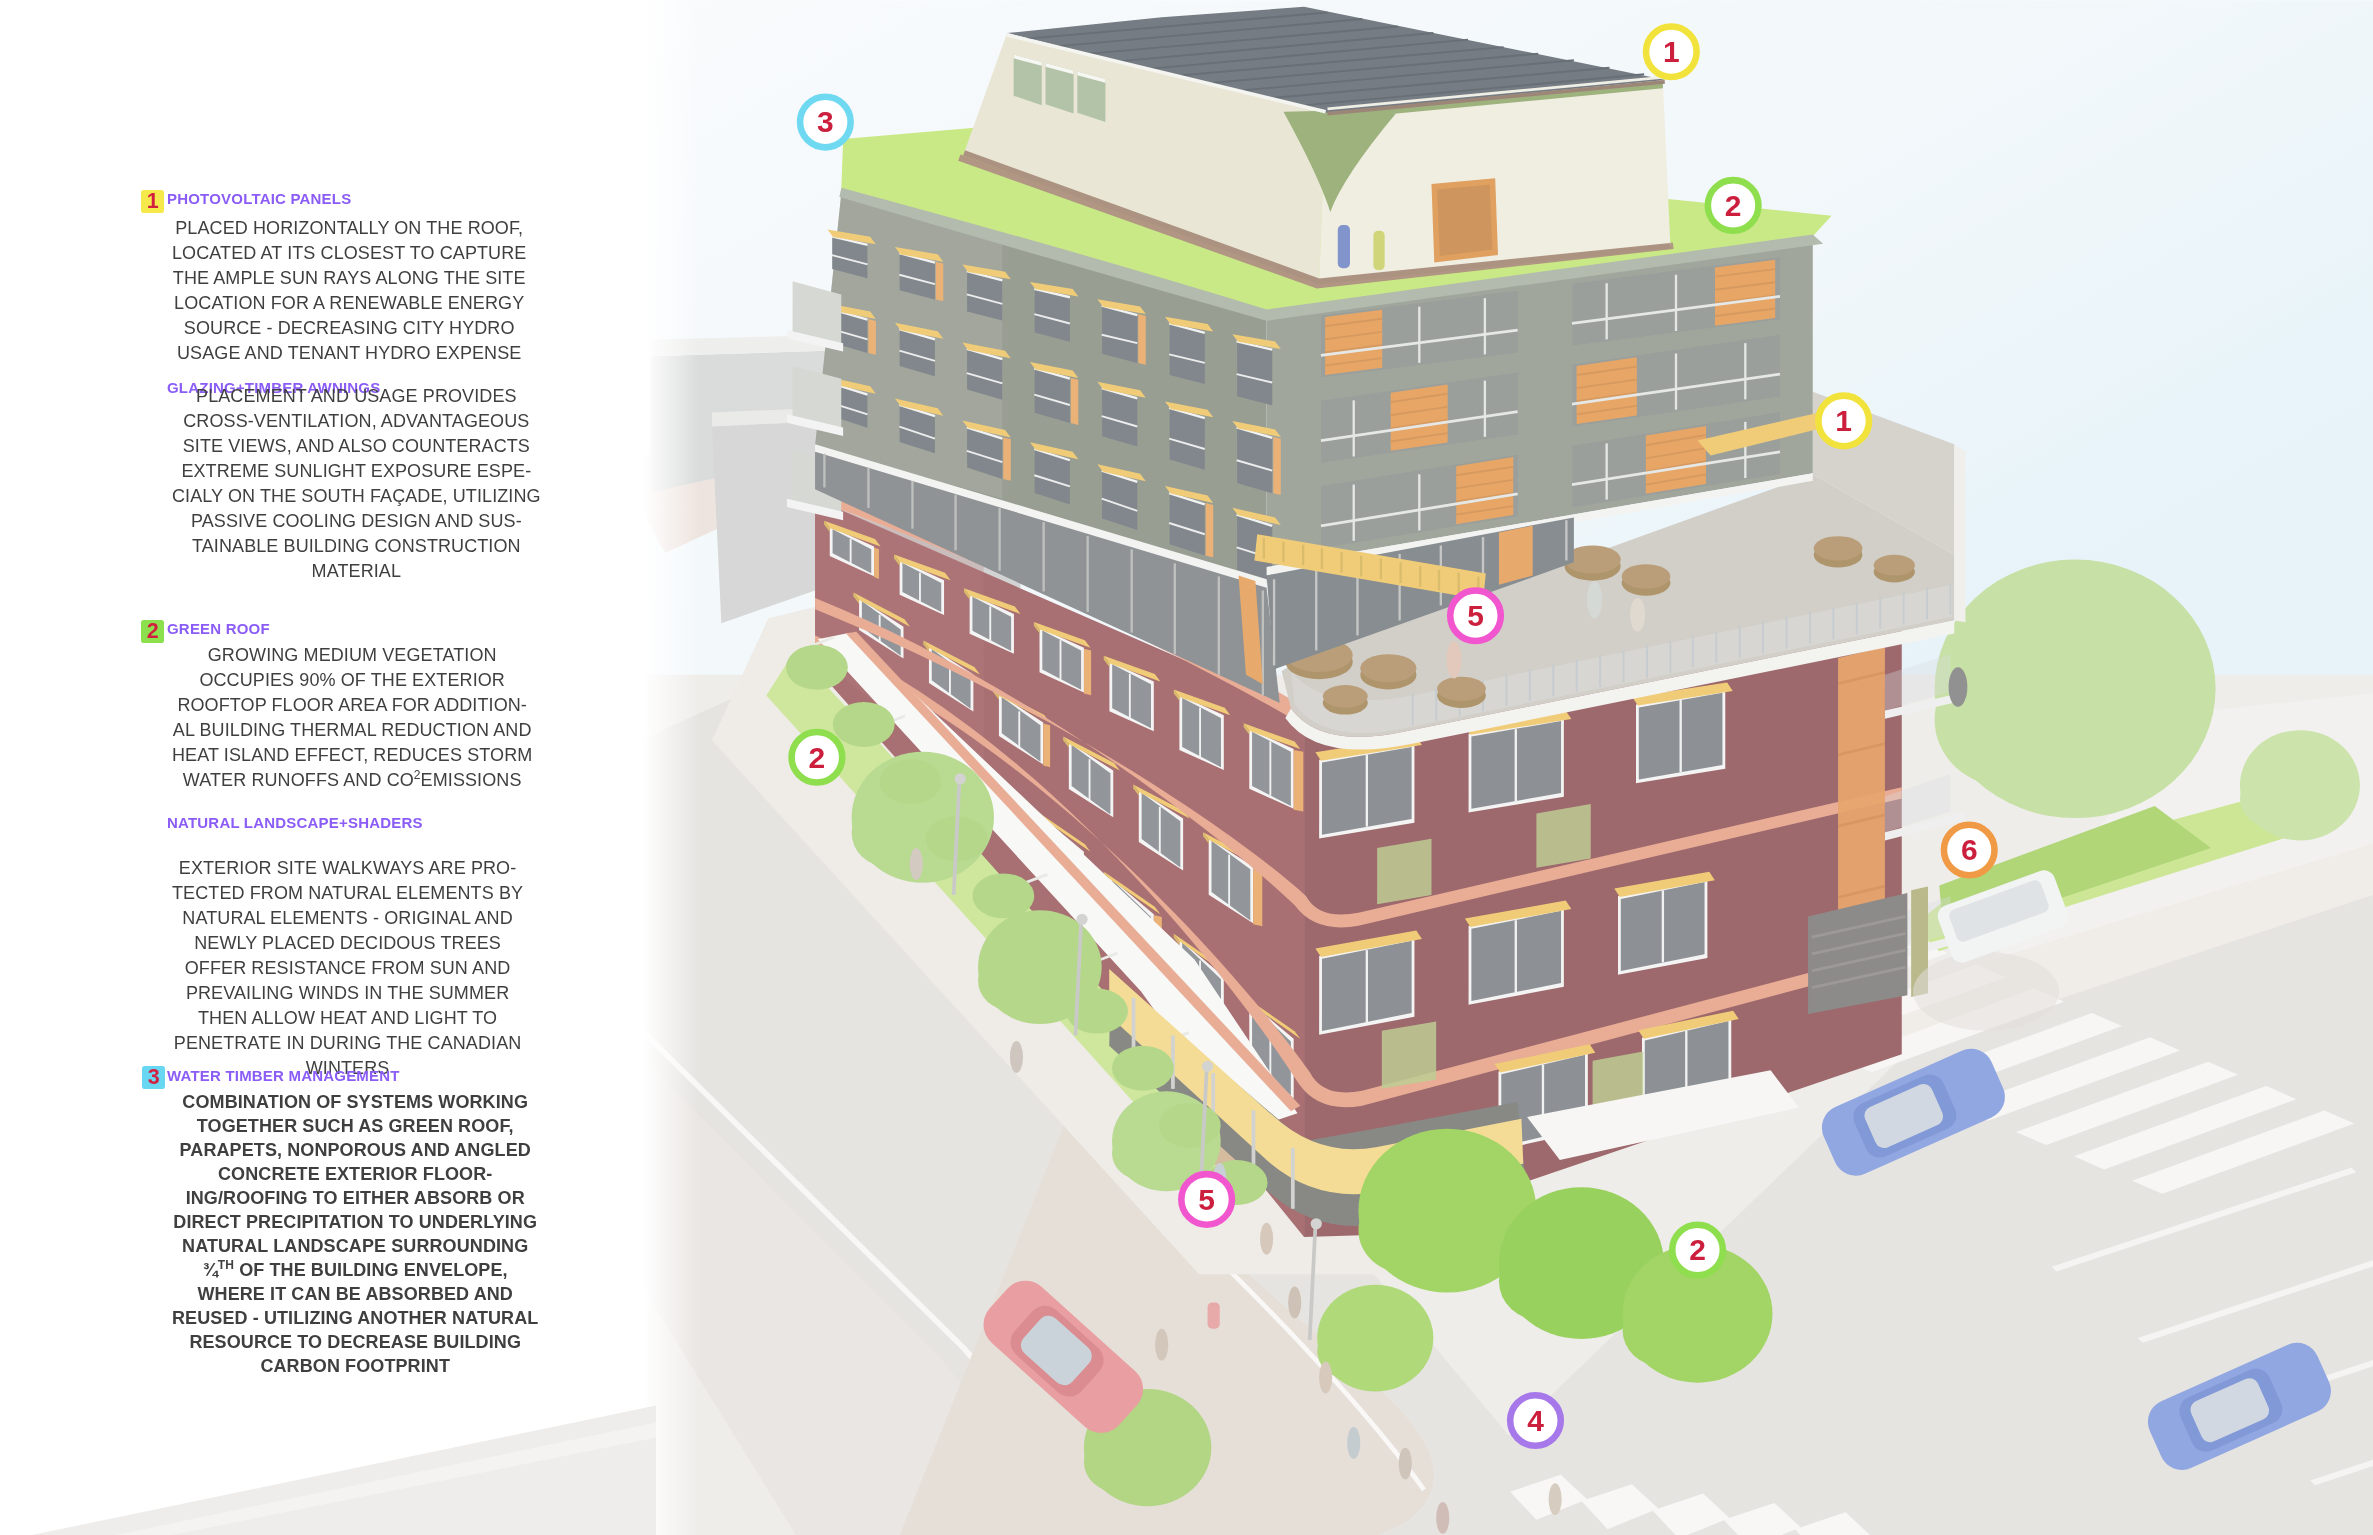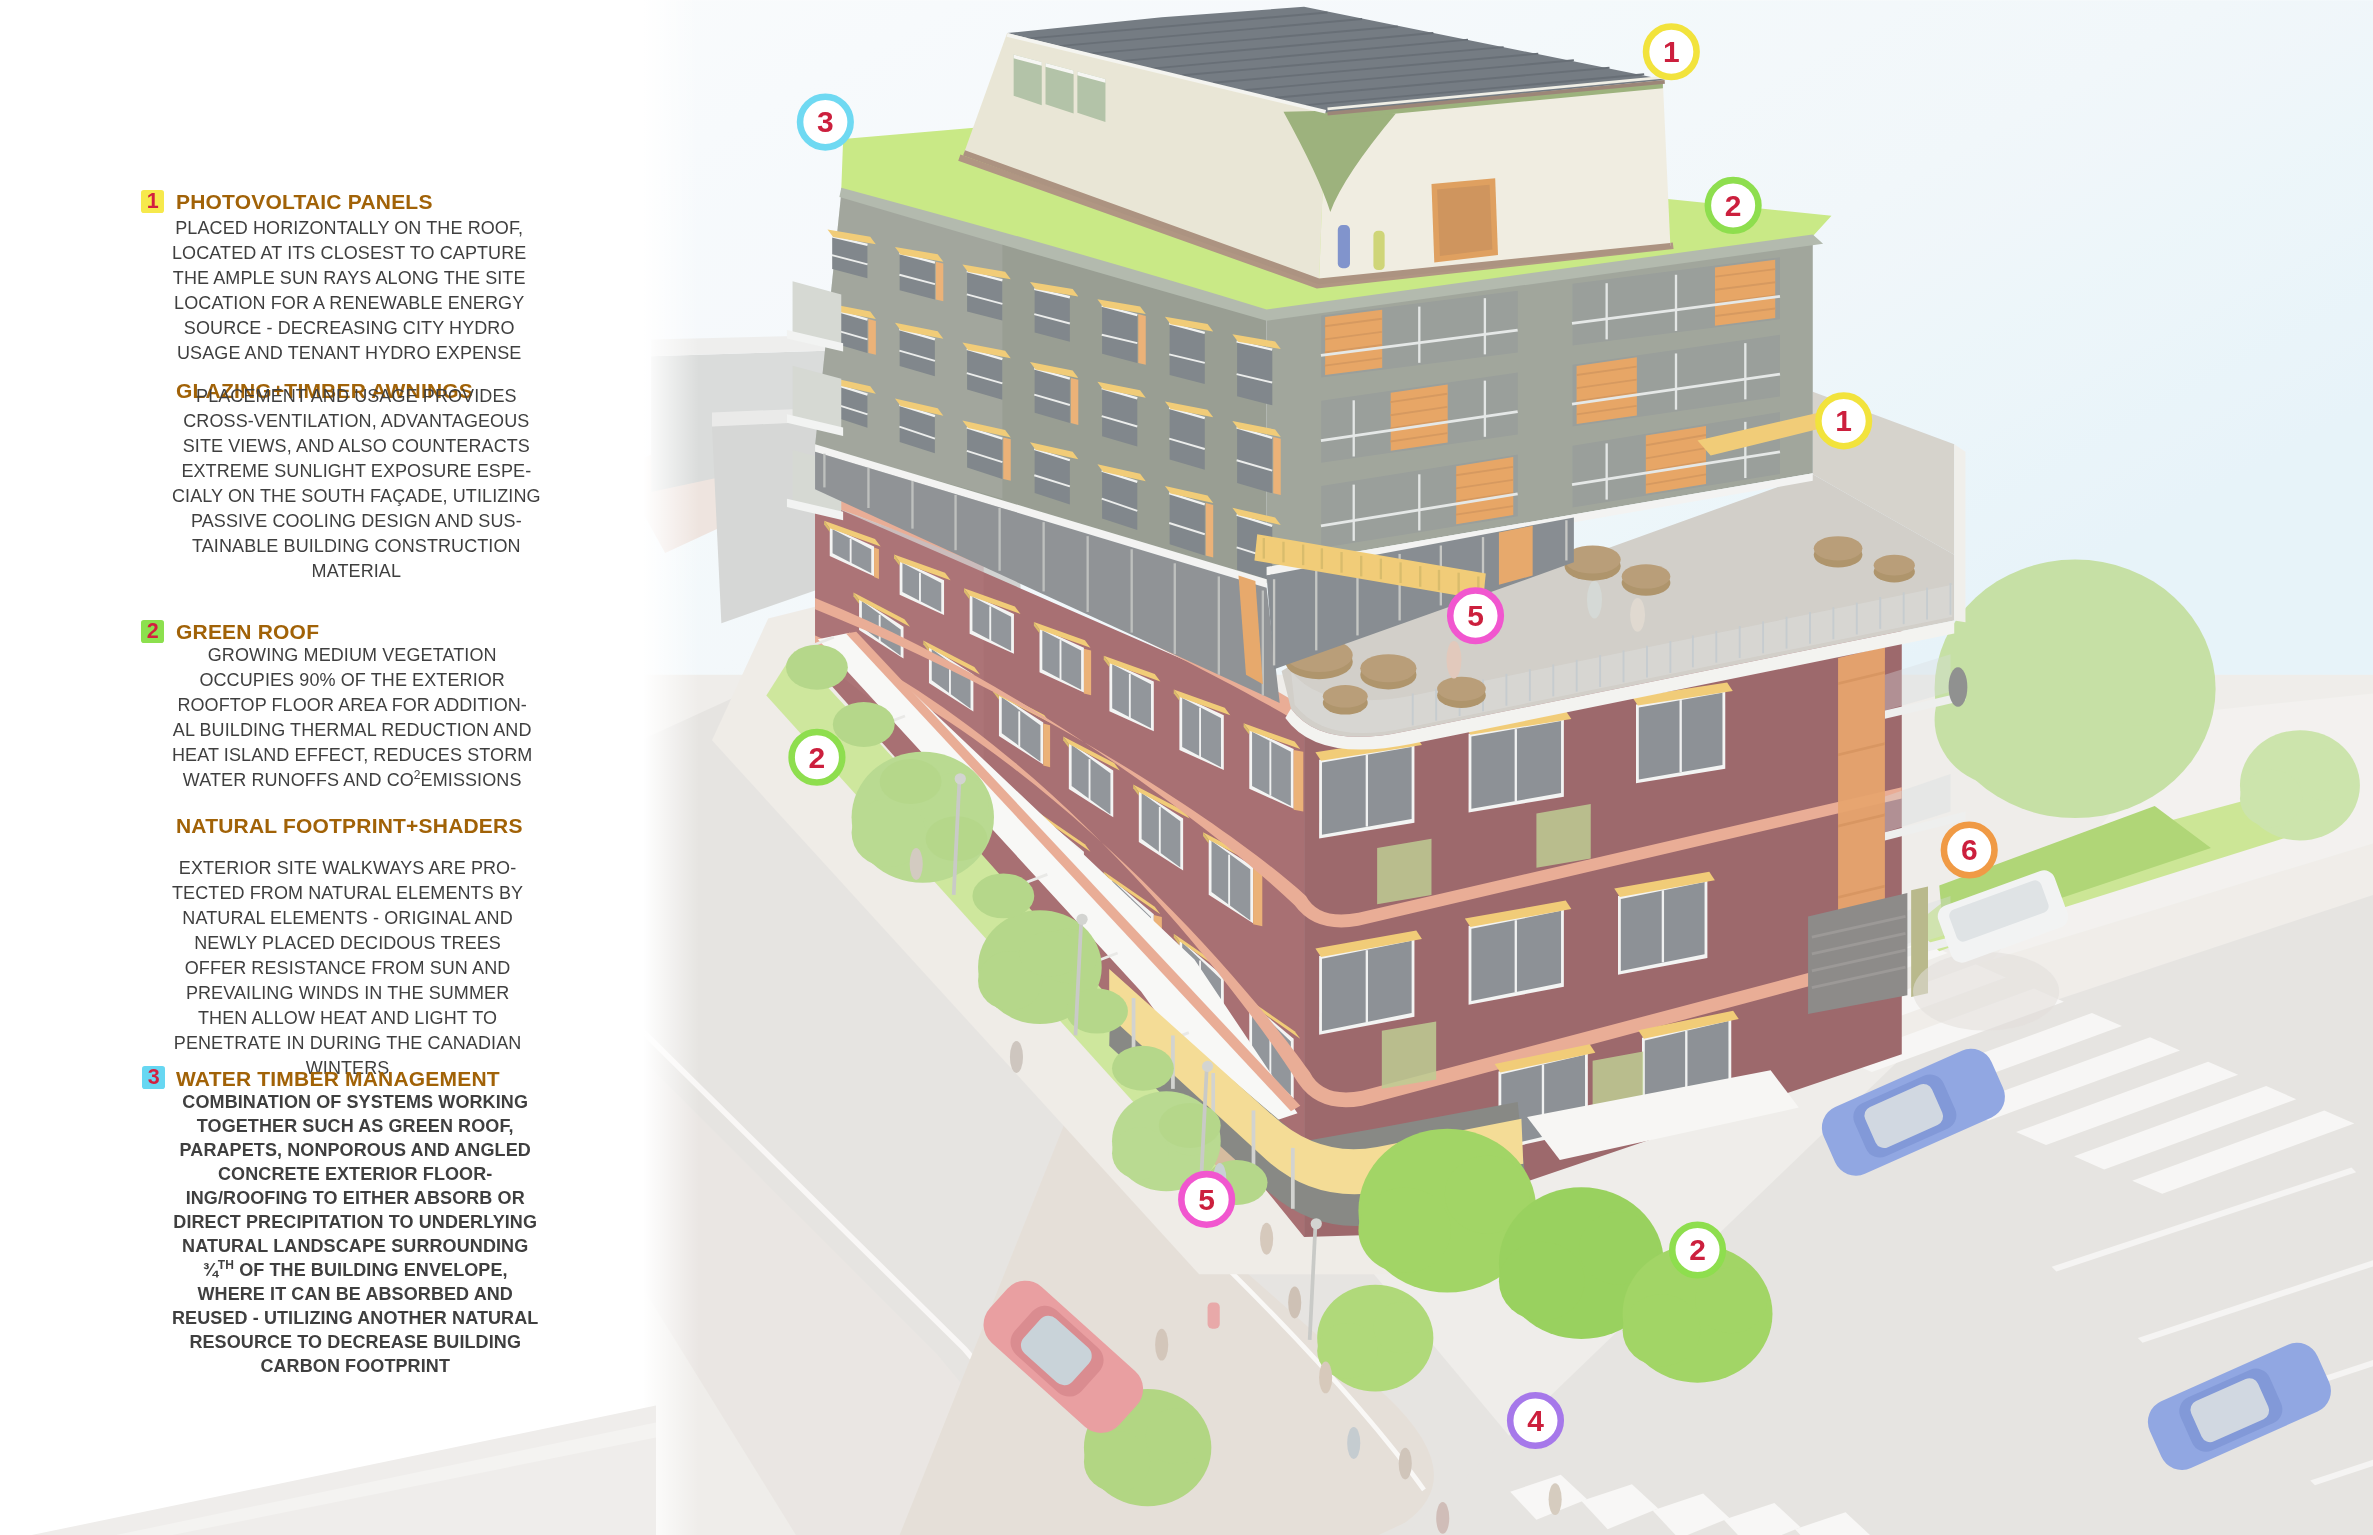--- a/index.html
+++ b/index.html
@@ -1,17 +1,17 @@
 <!DOCTYPE html>
 <html style="font-size:15px"><head><meta charset="utf-8">
 <style>
 html,body{margin:0;padding:0;width:2373px;height:1536px;background:#ffffff;overflow:hidden;font-family:"Liberation Sans",sans-serif;}
 #stage{position:relative;width:2373px;height:1536px;}
 #col{position:absolute;left:0;top:0;width:643px;height:1536px;z-index:5;}
-.h{position:absolute;left:176px;font-size:21px;font-weight:bold;color:#a16207;letter-spacing:0.2px;white-space:nowrap;}
+.h{position:absolute;left:167px;font-size:15px;font-weight:bold;color:#8b5cf6;letter-spacing:0.2px;white-space:nowrap;}
 .body{position:absolute;left:172px;font-size:18px;line-height:25px;color:#3f3f3f;letter-spacing:0.1px;white-space:nowrap;text-align:center;}
 .body sup{font-size:12px;line-height:0;}
 .sq{position:absolute;width:23.4px;height:23.4px;border-radius:2.8px;color:#d31f3f;font-weight:bold;font-size:21.5px;text-align:center;line-height:23.4px;}
 .p5{line-height:24px !important;font-weight:bold;}
 svg{position:absolute;left:0;top:0;}
 #panel{position:absolute;left:0;top:0;width:643px;height:1536px;background:#ffffff;z-index:2;}
 #fade{position:absolute;left:643px;top:0;width:56px;height:1536px;background:linear-gradient(90deg,#ffffff,rgba(255,255,255,0));z-index:2;}
 #wedge{position:absolute;left:0;top:1396px;width:656px;height:140px;z-index:3;}
 </style></head>
 <body>
@@ -868,19 +868,19 @@
 
 <div id="col">
   <div class="sq" style="left:141px;top:190px;background:#f6e94c">1</div>
   <div class="h" style="top:190px">PHOTOVOLTAIC PANELS</div>
   <div class="body" style="top:216px">PLACED HORIZONTALLY ON THE ROOF,<br>LOCATED AT ITS CLOSEST TO CAPTURE<br>THE AMPLE SUN RAYS ALONG THE SITE<br>LOCATION FOR A RENEWABLE ENERGY<br>SOURCE - DECREASING CITY HYDRO<br>USAGE AND TENANT HYDRO EXPENSE</div>
   <div class="h" style="top:379px">GLAZING+TIMBER AWNINGS</div>
   <div class="body" style="top:384px">PLACEMENT AND USAGE PROVIDES<br>CROSS-VENTILATION, ADVANTAGEOUS<br>SITE VIEWS, AND ALSO COUNTERACTS<br>EXTREME SUNLIGHT EXPOSURE ESPE-<br>CIALY ON THE SOUTH FAÇADE, UTILIZING<br>PASSIVE COOLING DESIGN AND SUS-<br>TAINABLE BUILDING CONSTRUCTION<br>MATERIAL</div>
   <div class="sq" style="left:141px;top:620px;background:#8ce04e">2</div>
   <div class="h" style="top:620px">GREEN ROOF</div>
   <div class="body" style="top:643px">GROWING MEDIUM VEGETATION<br>OCCUPIES 90% OF THE EXTERIOR<br>ROOFTOP FLOOR AREA FOR ADDITION-<br>AL BUILDING THERMAL REDUCTION AND<br>HEAT ISLAND EFFECT, REDUCES STORM<br>WATER RUNOFFS AND CO<sup>2</sup>EMISSIONS</div>
-  <div class="h" style="top:814px">NATURAL FOOTPRINT+SHADERS</div>
+  <div class="h" style="top:814px">NATURAL LANDSCAPE+SHADERS</div>
   <div class="body" style="top:856px">EXTERIOR SITE WALKWAYS ARE PRO-<br>TECTED FROM NATURAL ELEMENTS BY<br>NATURAL ELEMENTS - ORIGINAL AND<br>NEWLY PLACED DECIDOUS TREES<br>OFFER RESISTANCE FROM SUN AND<br>PREVAILING WINDS IN THE SUMMER<br>THEN ALLOW HEAT AND LIGHT TO<br>PENETRATE IN DURING THE CANADIAN<br>WINTERS</div>
   <div class="sq" style="left:142px;top:1066px;background:#67d7f2">3</div>
   <div class="h" style="top:1067px">WATER TIMBER MANAGEMENT</div>
   <div class="body p5" style="top:1090px">COMBINATION OF SYSTEMS WORKING<br>TOGETHER SUCH AS GREEN ROOF,<br>PARAPETS, NONPOROUS AND ANGLED<br>CONCRETE EXTERIOR FLOOR-<br>ING/ROOFING TO EITHER ABSORB OR<br>DIRECT PRECIPITATION TO UNDERLYING<br>NATURAL LANDSCAPE SURROUNDING<br>¾<sup>TH</sup> OF THE BUILDING ENVELOPE,<br>WHERE IT CAN BE ABSORBED AND<br>REUSED - UTILIZING ANOTHER NATURAL<br>RESOURCE TO DECREASE BUILDING<br>CARBON FOOTPRINT</div>
 </div>
 </div>
 
 </body></html>

